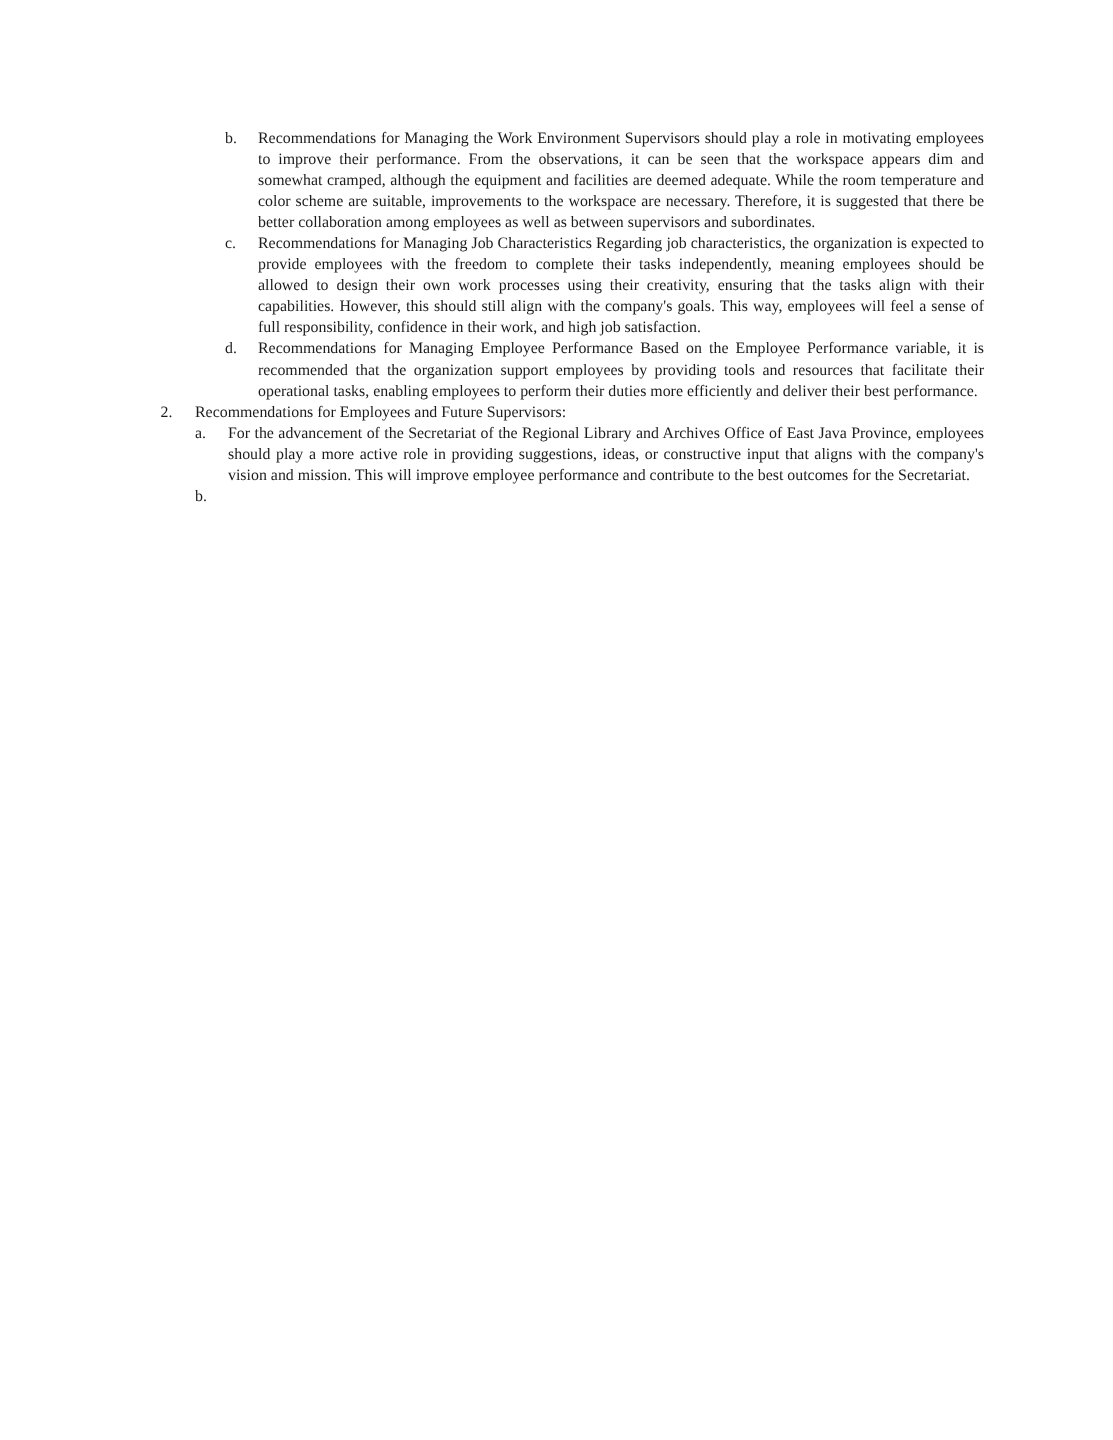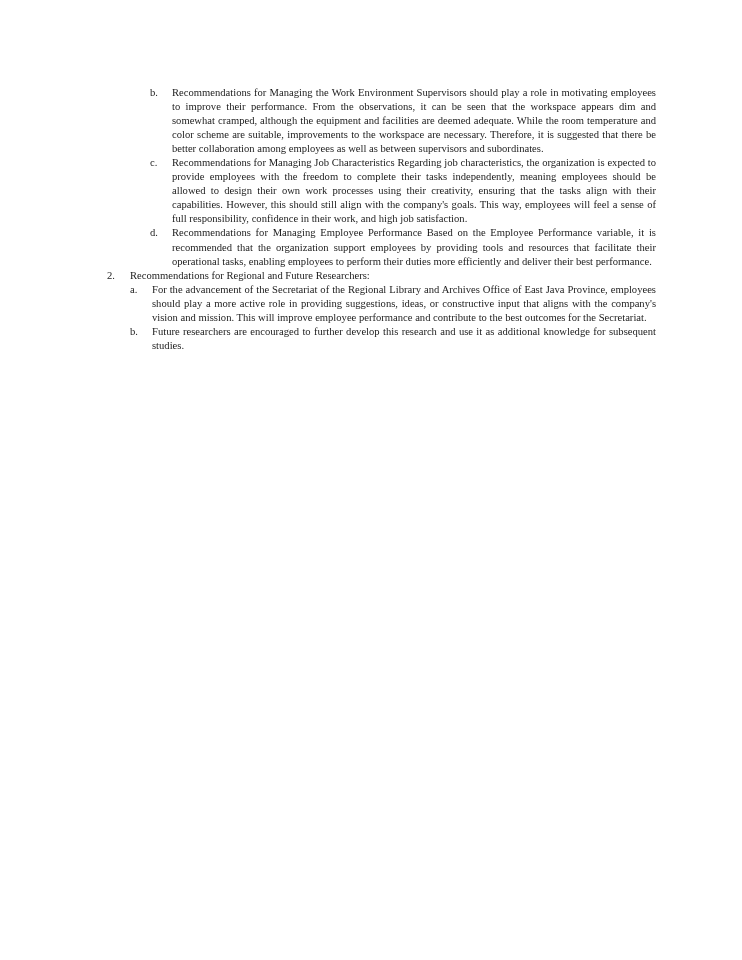--- a/index.html
+++ b/index.html
@@ -130,32 +130,31 @@
         <span class="marker">d.</span>
         <span class="body">Recommendations for Managing Employee Performance Based on the Employee Performance variable, it is recommended that the organization support employees by providing tools and resources that facilitate their operational tasks, enabling employees to perform their duties more efficiently and deliver their best performance.</span>
       </li>
 
     </ul>
 
     <ul class="lvl1-list top">
 
       <li class="item">
         <span class="marker">2.</span>
-        <span class="body">Recommendations for Regional and Future Researchers:</span>
+        <span class="body">Recommendations for Employees and Future Supervisors:</span>
 
         <ul class="lvl2-list sub">
 
           <li class="item">
             <span class="marker">a.</span>
             <span class="body">For the advancement of the Secretariat of the Regional Library and Archives Office of East Java Province, employees should play a more active role in providing suggestions, ideas, or constructive input that aligns with the company's vision and mission. This will improve employee performance and contribute to the best outcomes for the Secretariat.</span>
           </li>
 
           <li class="item">
             <span class="marker">b.</span>
-            <span class="body">Future researchers are encouraged to further develop this research and use it as additional knowledge for subsequent studies.</span>
           </li>
 
         </ul>
       </li>
 
     </ul>
 
   </div>
 </div>
 

